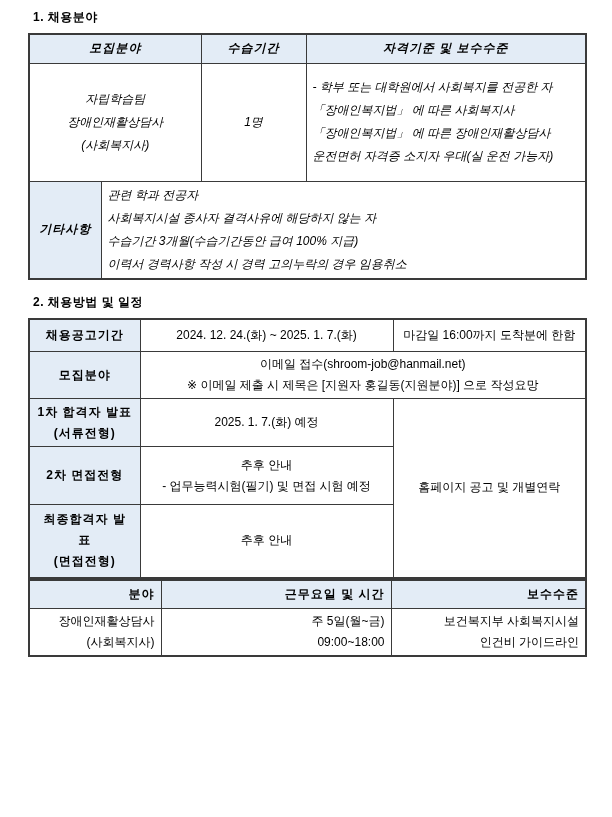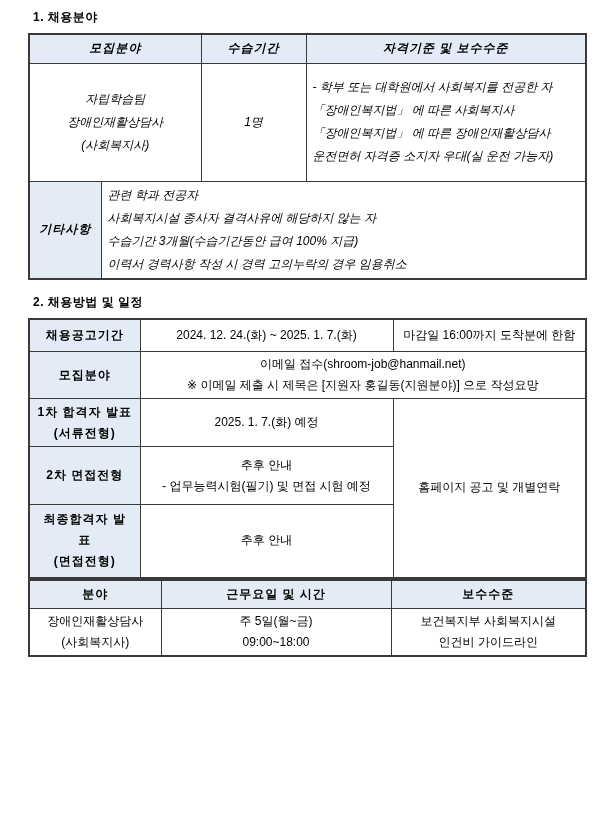--- a/index.html
+++ b/index.html
@@ -35,21 +35,21 @@
   .hd{
     background:var(--header-bg);
     font-weight:700;
     text-align:center;
     letter-spacing:1px;
   }
   .ta-c{text-align:center;margin-top:36px;}
   .ta-l{text-align:left;padding-left:8px;}
   .t1 td{line-height:23px;font-style:italic;}
   .t2 td{line-height:21px;}
-  .t3 td{line-height:21px;}
+  .t3 td{line-height:21px;text-align:right;}
 </style>
 </head>
 <body>
 
 <div class="page">
 
   <div class="sec-title">1. 채용분야</div>
 
   <table class="tbl t1">
     <colgroup>

